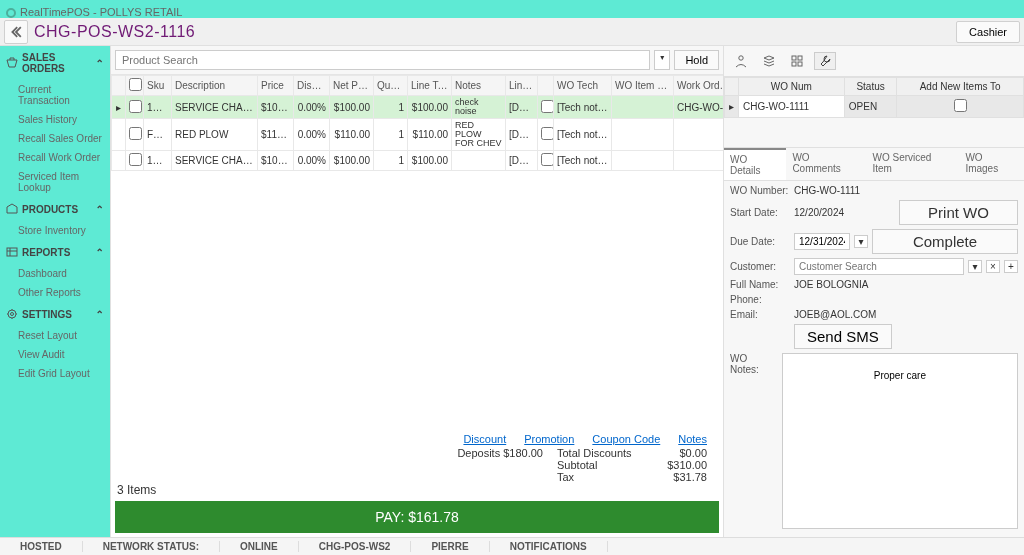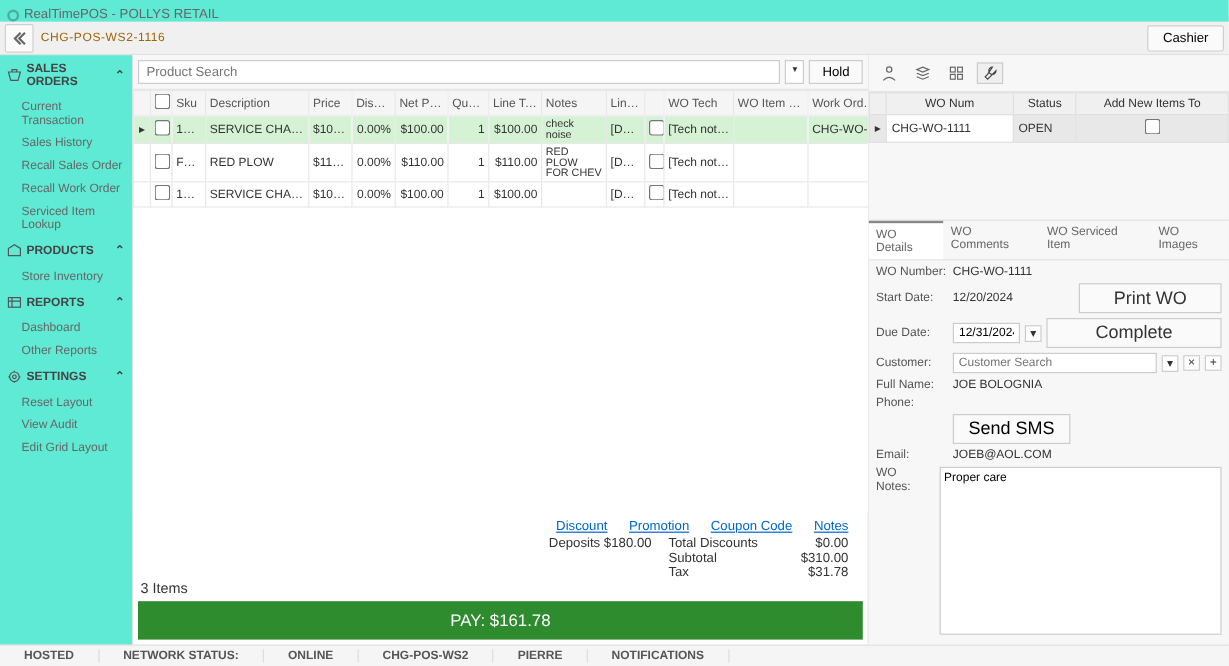--- a/index.html
+++ b/index.html
@@ -4,21 +4,21 @@
 <style>
 * { box-sizing: border-box; margin: 0; padding: 0; font-family: "Segoe UI", Arial, sans-serif; }
 body { background: #F0F0F0; font-size: 11px; color: #333; width: 1024px; height: 555px; overflow: hidden; }
 
 .header { display: flex; align-items: flex-end; height: 18px; padding: 0 6px; font-size: 11px; background: #5eead4; }
 .logo { width: 10px; height: 10px; border-radius: 50%; border: 2px solid #4CAF9C; margin-right: 4px; }
 .header-title { color: #666; }
 
 .topbar { display: flex; align-items: center; height: 28px; padding: 0 4px; border-bottom: 1px solid #E0E0E0; }
 .back-btn { width: 24px; height: 24px; border: 1px solid #D0D0D0; background: #FAFAFA; display: flex; align-items: center; justify-content: center; font-size: 14px; margin-right: 6px; cursor: pointer; border-radius: 2px; }
-.crumb { font-size: 10px; color: #a16207; letter-spacing: 0.5px; }
+.crumb { font-size: 16px; color: #701a75; letter-spacing: 0.5px; }
 .spacer { flex: 1; }
 .cashier-btn { border: 1px solid #D0D0D0; background: #FAFAFA; padding: 4px 12px; font-size: 11px; cursor: pointer; border-radius: 2px; }
 
 .main { display: flex; height: calc(100% - 18px - 28px - 18px); }
 
 .sidebar { width: 110px; background: #5eead4; font-size: 10px; }
 .side-sec { display: flex; align-items: center; padding: 6px 6px; font-weight: 600; color: #444; cursor: pointer; }
 .side-sec .ic { width: 12px; height: 12px; margin-right: 4px; display: inline-flex; }
 .side-sec .chev { margin-left: auto; }
 .side-item { padding: 4px 6px 4px 18px; color: #666; cursor: pointer; font-size: 10px; }
@@ -64,21 +64,21 @@
 .wo-tab { padding: 4px 6px; cursor: pointer; color: #666; }
 .wo-tab.active { background: #FFF; border-top: 2px solid #888; }
 
 .wo-details { padding: 4px 6px; font-size: 10px; }
 .wo-row { display: flex; align-items: center; margin-bottom: 4px; gap: 4px; }
 .wo-lbl { width: 60px; color: #555; }
 .wo-val { flex: 1; }
 .wo-input { border: 1px solid #CCC; padding: 2px 4px; font-size: 10px; }
 .wo-btn { border: 1px solid #CCC; background: #FAFAFA; padding: 3px 8px; font-size: 15px; cursor: pointer; flex: 1; text-align: center; }
 .mini-btn { width: 14px; border: 1px solid #CCC; background: #FFF; text-align: center; font-size: 10px; cursor: pointer; }
-.wo-notes { width: 100%; height: 140px; border: 1px solid #CCC; padding: 3px; font-size: 10px; resize: none; }
+.wo-notes { width: 100%; height: 176px; border: 1px solid #CCC; padding: 16px; font-size: 10px; resize: none; text-align: center; }
 
 .statusbar { display: flex; align-items: center; height: 18px; font-size: 10px; background: #F5F5F5; border-top: 1px solid #DDD; }
 .status-seg { padding: 0 20px; border-right: 1px solid #DDD; font-weight: 600; color: #555; }
 </style>
 </head>
 <body>
 
 <div class="header">
   <span class="logo"></span>
   <span class="header-title">RealTimePOS - POLLYS RETAIL</span>
@@ -349,26 +349,26 @@
         <div class="mini-btn">+</div>
       </div>
       <div class="wo-row">
           <div class="wo-lbl">Full Name:</div>
           <div class="wo-val">JOE BOLOGNIA</div>
         </div>
       <div class="wo-row">
           <div class="wo-lbl">Phone:</div>
         </div>
       <div class="wo-row">
+          <div class="wo-lbl">Email:</div>
+          <div class="wo-val">JOEB@AOL.COM</div>
+        </div>
+      <div class="wo-row">
           <div class="wo-lbl"></div>
           <button class="wo-btn" style="flex:0 0 auto;padding:3px 12px">Send SMS</button>
-        </div>
-      <div class="wo-row">
-          <div class="wo-lbl">Email:</div>
-          <div class="wo-val">JOEB@AOL.COM</div>
         </div>
       <div class="wo-row" style="align-items:flex-start">
         <div class="wo-lbl">WO Notes:</div>
         <textarea class="wo-notes" style="">Proper care</textarea>
       </div>
     </div>
   </div>
 
 </div>
 

